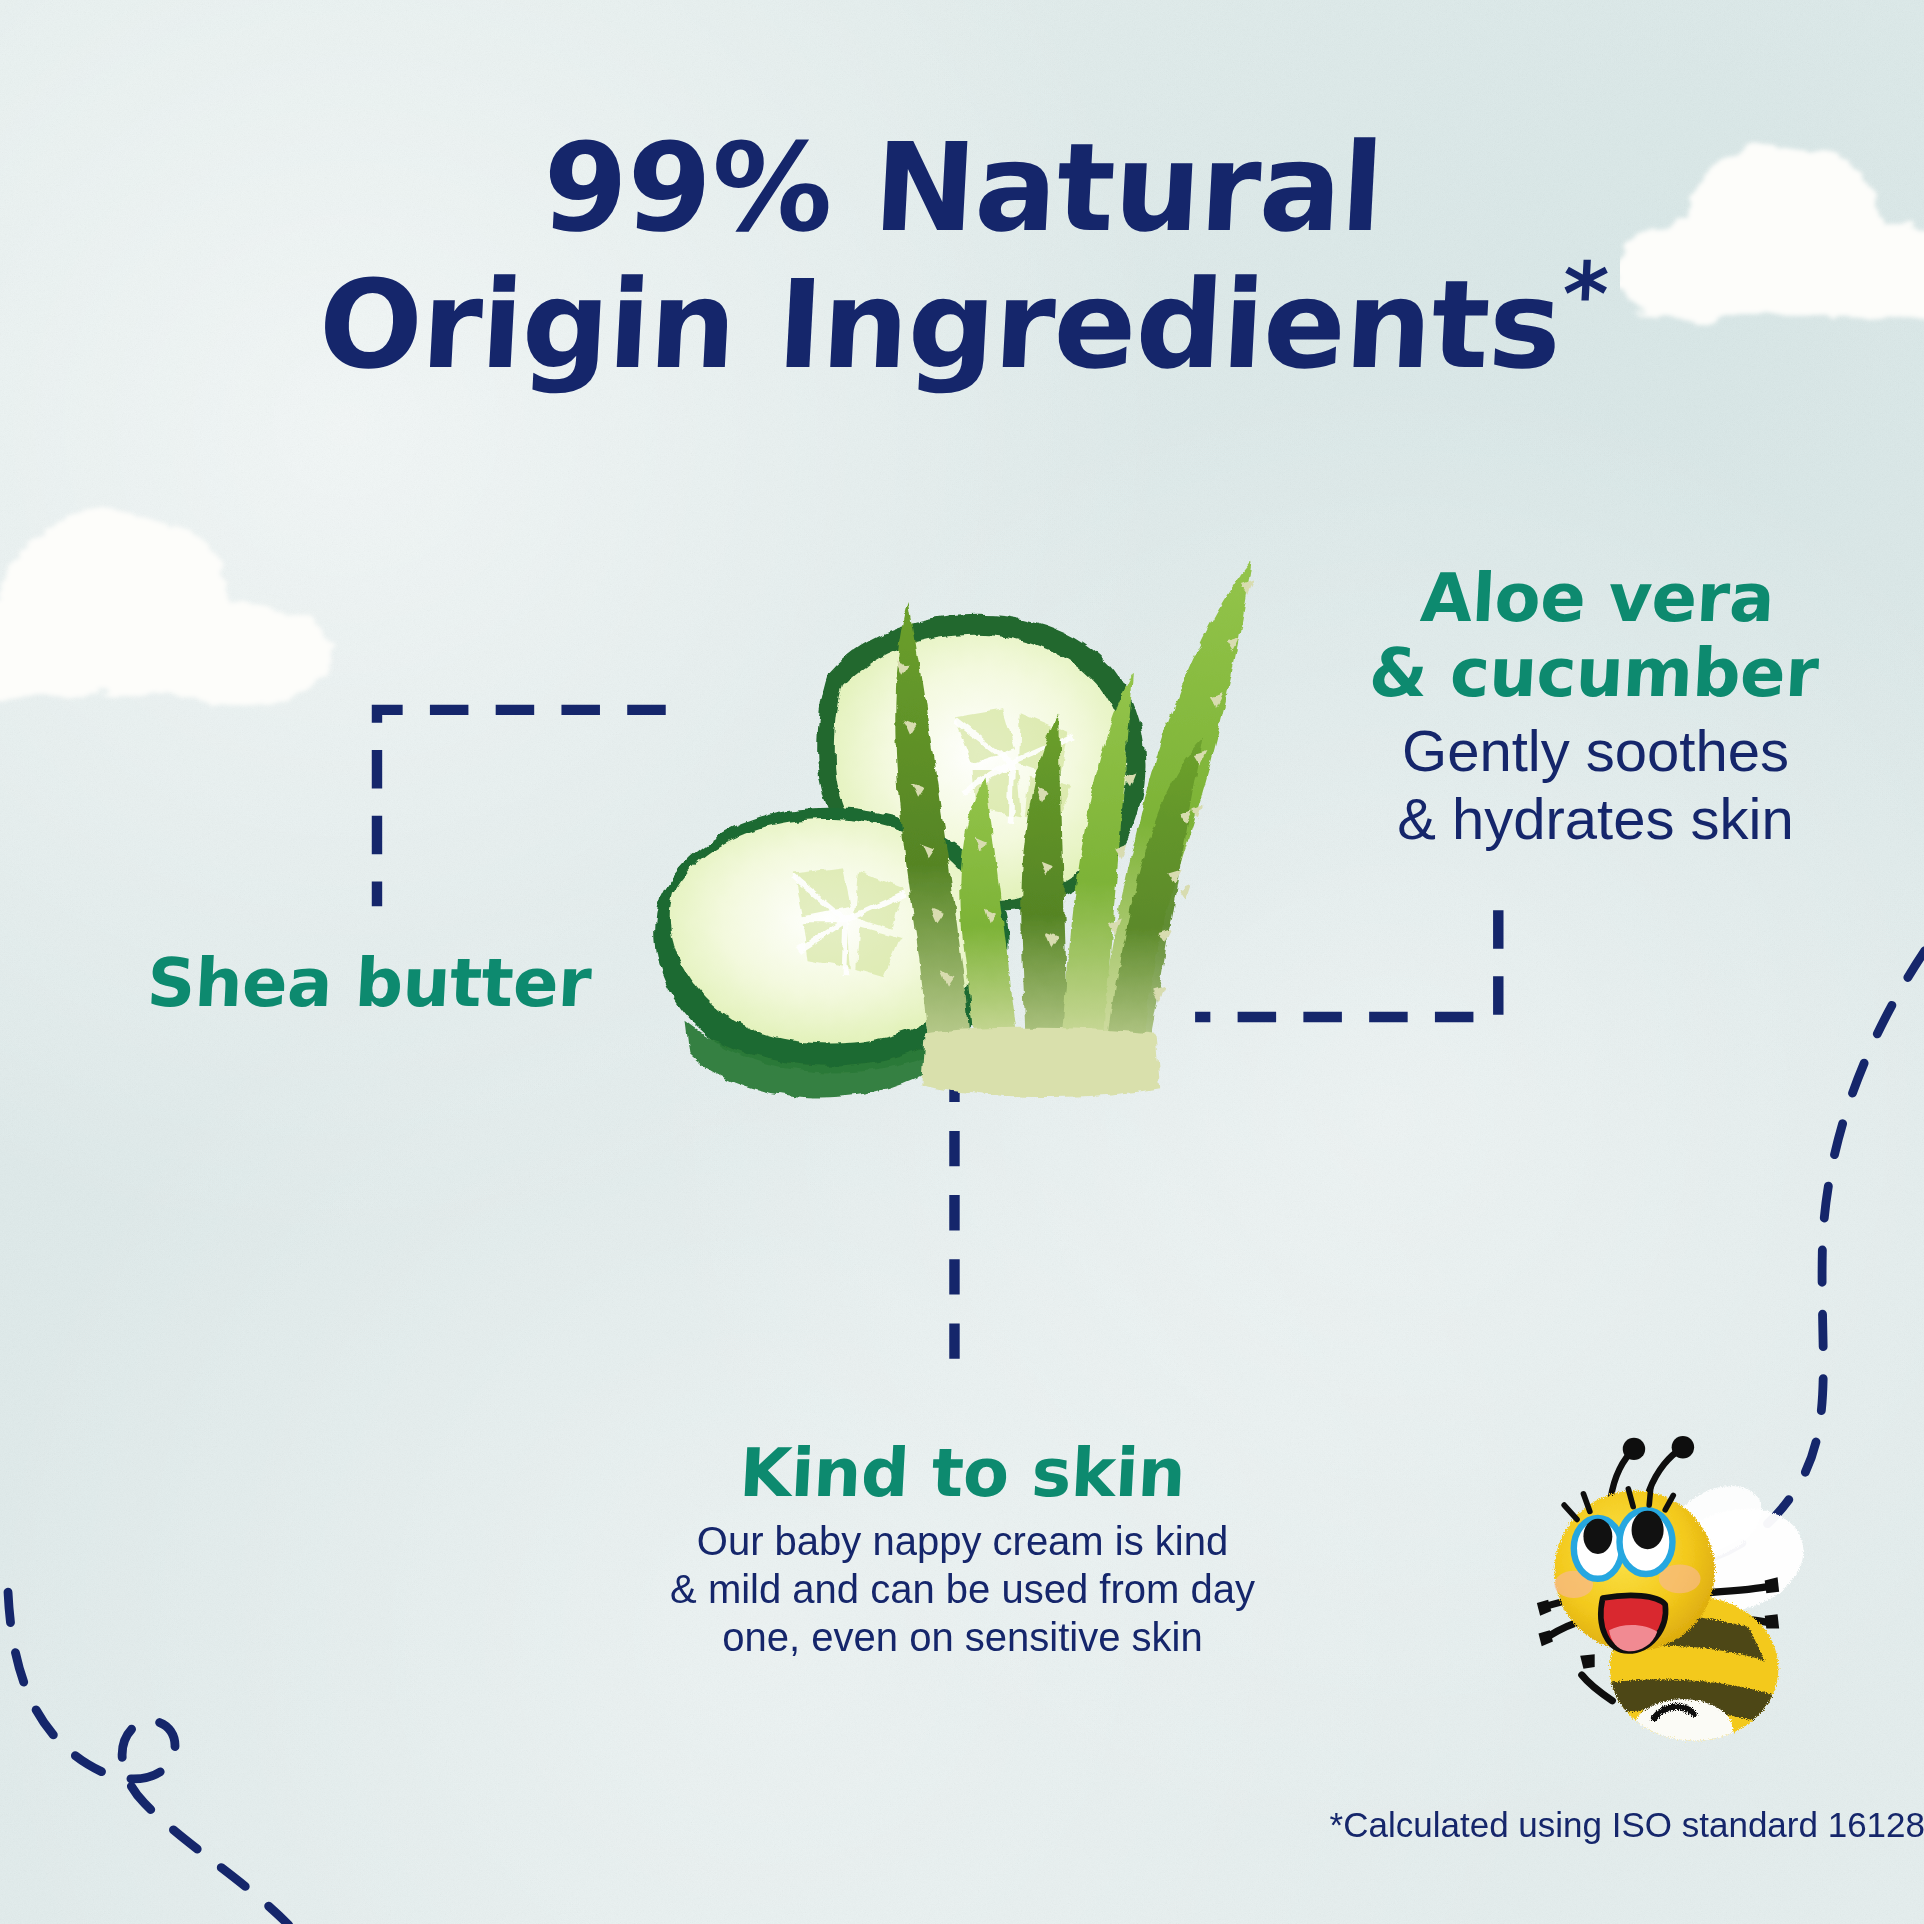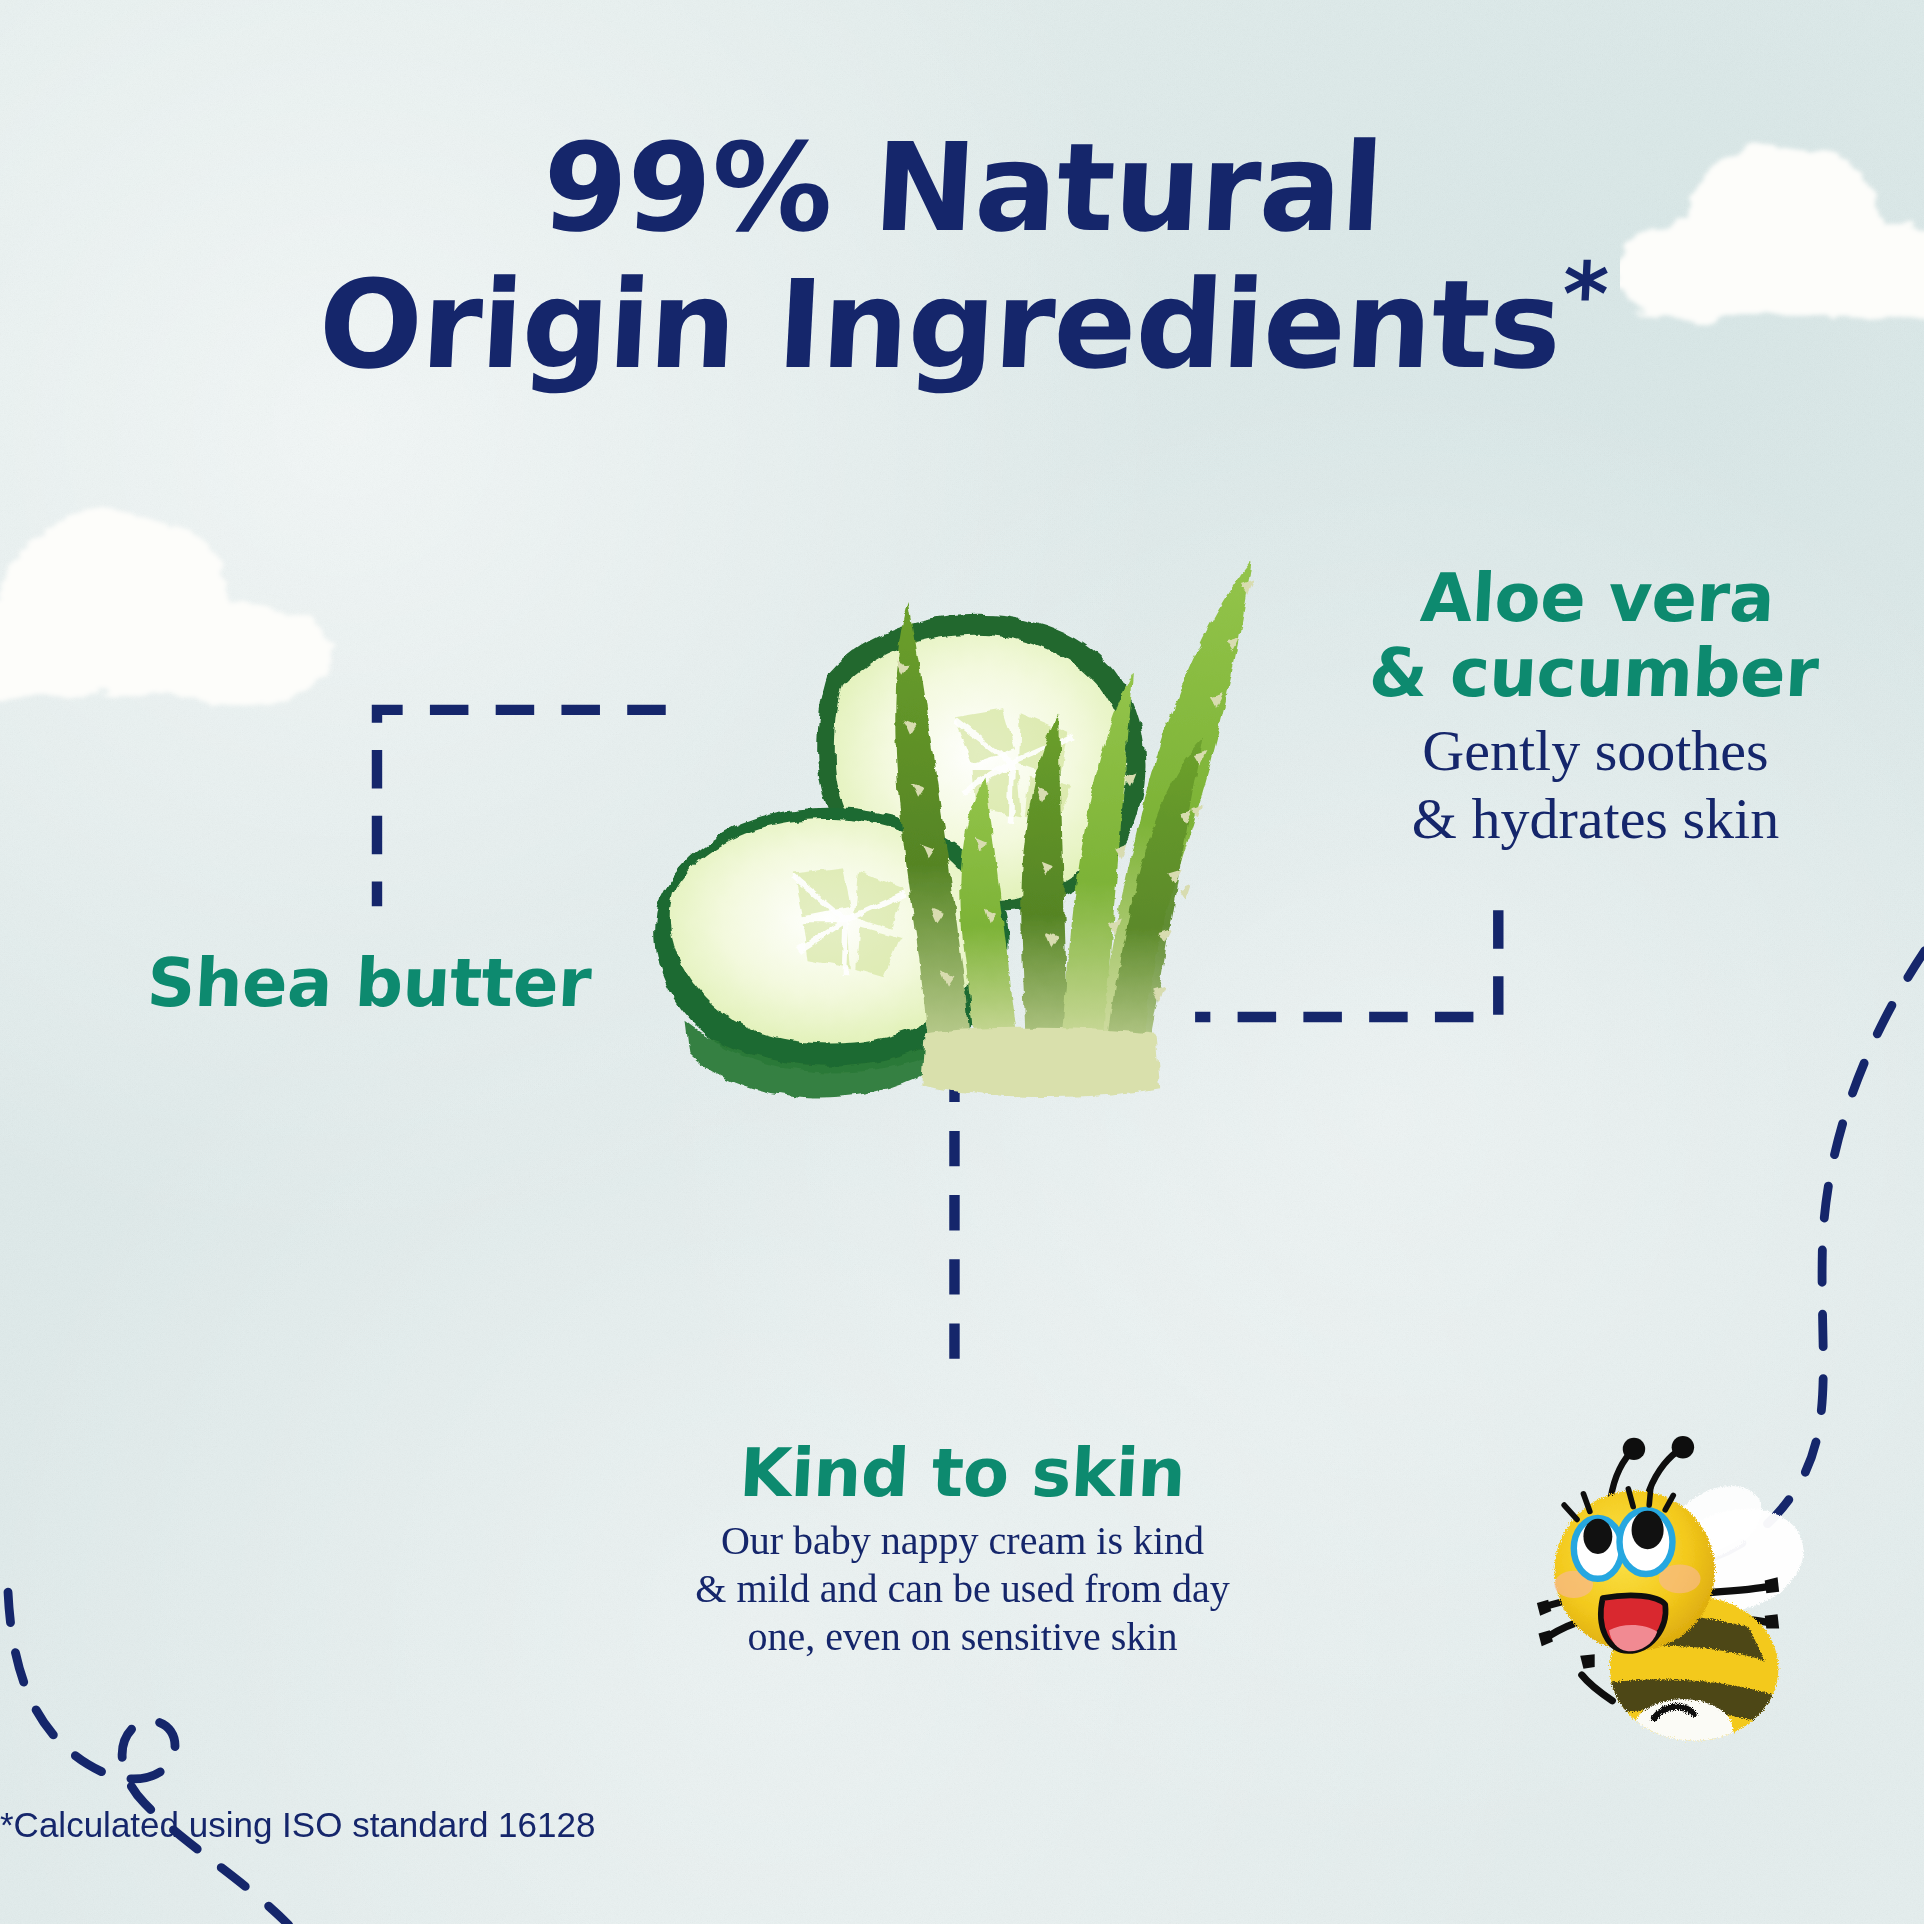--- a/index.html
+++ b/index.html
@@ -69,39 +69,39 @@
     font-family: "DejaVu Sans", sans-serif;
     font-weight: bold;
     font-size: 67px;
     line-height: 1.12;
     letter-spacing: -0.4px;
     transform: skewX(-3deg);
     white-space: pre-line;
   }
   .feature-body {
     color: #15266b;
-    font-family: Liberation Serif, serif;
+    font-family: Liberation Sans, sans-serif;
     font-size: 58px;
     line-height: 1.17;
     white-space: pre-line;
     margin-top: 6.4px;
   }
 
   #feat-aloe   { top: 561px;  left: 1315px; width: 561px;  text-align: center; }
   #feat-shea   { top: 946px; left: 48px;   width: 642px;  text-align: center; }
   #feat-kind   { top: 1436px; left: 425px;  width: 1075px; text-align: center; }
   #feat-kind .feature-body { font-size: 40px; line-height: 1.2; }
 
   
   #footnote {
     position: absolute;
     top: 1805px;
     left: 0;
     width: 1925px;
-    text-align: left;
+    text-align: right;
     color: #15266b;
     font-family: "Liberation Sans", sans-serif;
     font-size: 35px;
   }
 
   
   #connectors {
     position: absolute;
     inset: 0;
     pointer-events: none;

